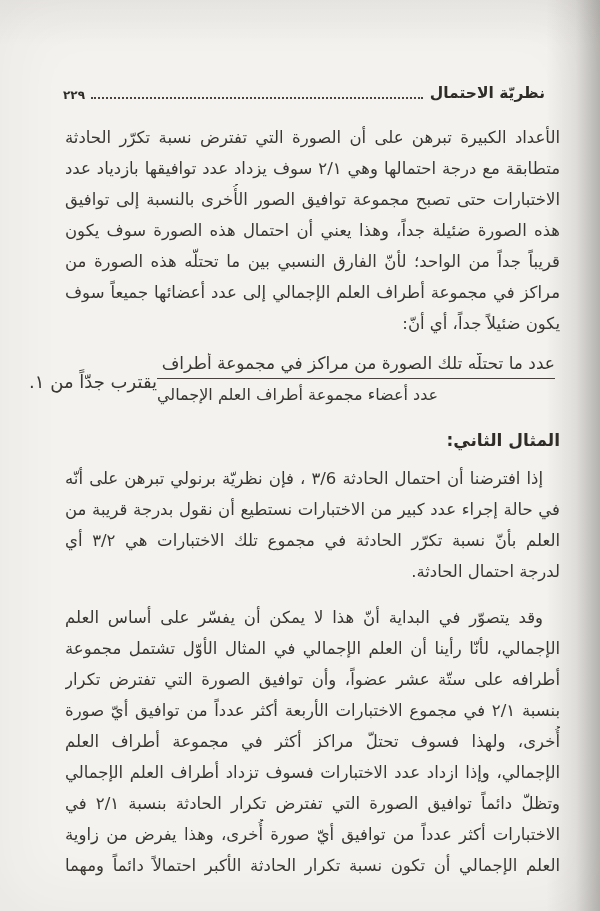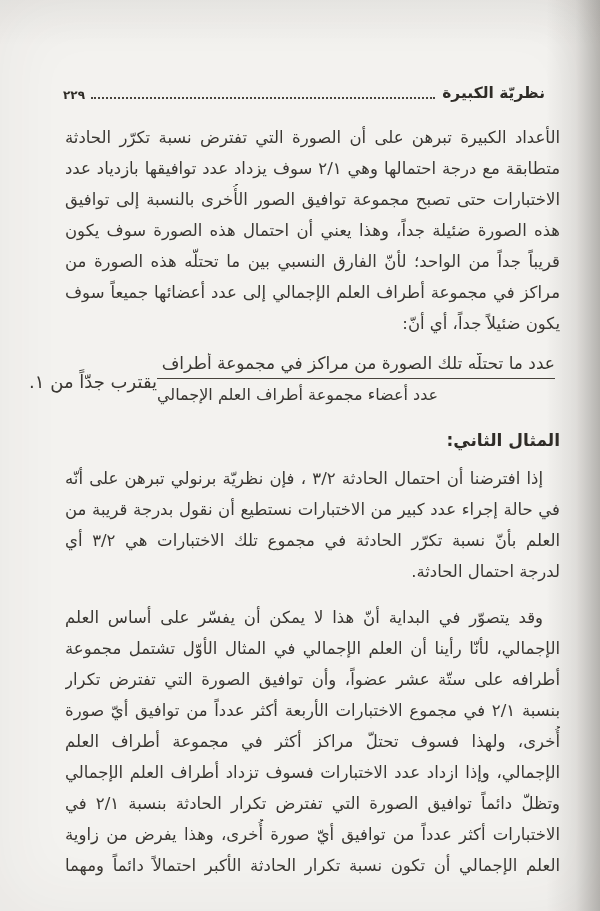--- a/index.html
+++ b/index.html
@@ -135,21 +135,21 @@
 </style>
 </head>
 <body>
 
 <div class="page">
 
   <div class="spine-shadow"></div>
   <div class="top-shade"></div>
 
   <header class="pagehead">
-    <span class="head-title">نظريّة الكبيرة</span>
+    <span class="head-title">نظريّة الاحتمال</span>
     <span class="head-dots"></span>
     <span class="head-num">٢٢٩</span>
   </header>
 
   <section class="para p1 closed">
       <div class="line">الأعداد الكبيرة تبرهن على أن الصورة التي تفترض نسبة تكرّر الحادثة</div>
       <div class="line">متطابقة مع درجة احتمالها وهي ٢/١ سوف يزداد عدد توافيقها بازدياد عدد</div>
       <div class="line">الاختبارات حتى تصبح مجموعة توافيق الصور الأُخرى بالنسبة إلى توافيق</div>
       <div class="line">هذه الصورة ضئيلة جداً، وهذا يعني أن احتمال هذه الصورة سوف يكون</div>
       <div class="line">قريباً جداً من الواحد؛ لأنّ الفارق النسبي بين ما تحتلّه هذه الصورة من</div>
@@ -161,21 +161,21 @@
     <div class="frac">
       <div class="num">عدد ما تحتلّه تلك الصورة من مراكز في مجموعة أطراف العلم الإجمالي</div>
       <div class="den">عدد أعضاء مجموعة أطراف العلم الإجمالي</div>
     </div>
     <div class="eq-label">يقترب جدّاً من ١.</div>
   </div>
 
   <h2 class="heading">المثال الثاني:</h2>
 
   <section class="para p2 closed indent">
-      <div class="line">إذا افترضنا أن احتمال الحادثة ٣/٢ ، فإن نظريّة برنولي تبرهن على أنّه</div>
+      <div class="line">إذا افترضنا أن احتمال الحادثة ٣/6 ، فإن نظريّة برنولي تبرهن على أنّه</div>
       <div class="line">في حالة إجراء عدد كبير من الاختبارات نستطيع أن نقول بدرجة قريبة من</div>
       <div class="line">العلم بأنّ نسبة تكرّر الحادثة في مجموع تلك الاختبارات هي ٣/٢ أي مطابقة</div>
       <div class="line">لدرجة احتمال الحادثة.</div>
     </section>
 
   <section class="para p3 indent">
       <div class="line">وقد يتصوّر في البداية أنّ هذا لا يمكن أن يفسّر على أساس العلم</div>
       <div class="line">الإجمالي، لأنّا رأينا أن العلم الإجمالي في المثال الأوّل تشتمل مجموعة</div>
       <div class="line">أطرافه على ستّة عشر عضواً، وأن توافيق الصورة التي تفترض تكرار الحادثة</div>
       <div class="line">بنسبة ٢/١ في مجموع الاختبارات الأربعة أكثر عدداً من توافيق أيّ صورة</div>

